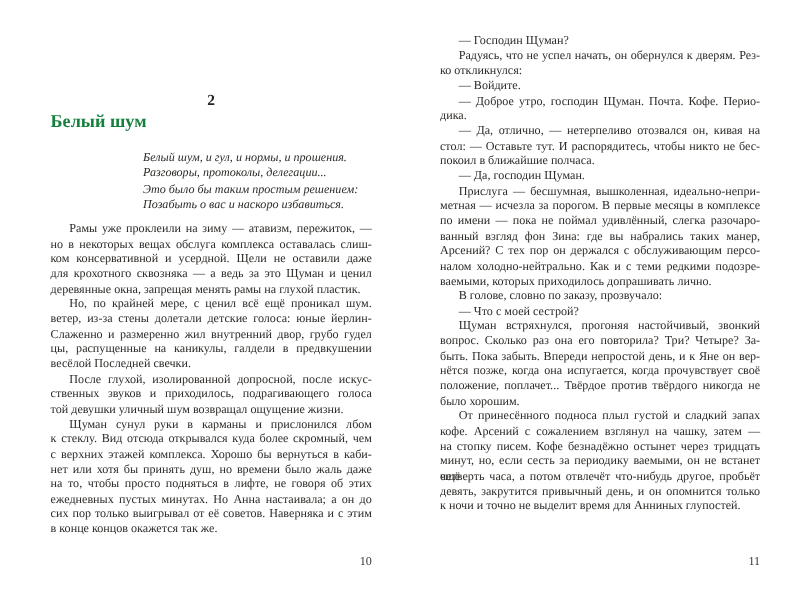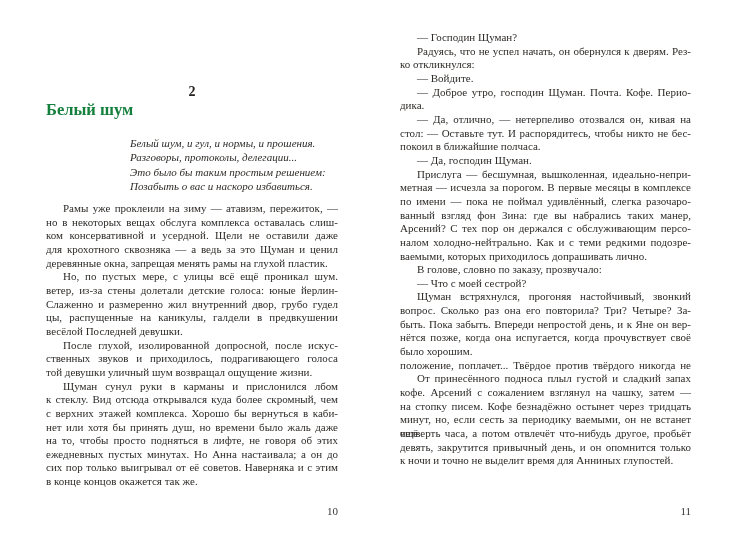--- a/index.html
+++ b/index.html
@@ -97,25 +97,25 @@
         <div class="line">Разговоры, протоколы, делегации...</div>
         <div class="line">Это было бы таким простым решением:</div>
         <div class="line">Позабыть о вас и наскоро избавиться.</div>
       </div>
     <div id="left-body" class="body-text">
         <div class="line first just">Рамы уже проклеили на зиму — атавизм, пережиток, —</div>
         <div class="line just">но в некоторых вещах обслуга комплекса оставалась слиш-</div>
         <div class="line just">ком консервативной и усердной. Щели не оставили даже</div>
         <div class="line just">для крохотного сквозняка — а ведь за это Щуман и ценил</div>
         <div class="line">деревянные окна, запрещая менять рамы на глухой пластик.</div>
-        <div class="line first just">Но, по пустых мере, с улицы всё ещё проникал шум.</div>
+        <div class="line first just">Но, по крайней мере, с ценил всё ещё проникал шум.</div>
         <div class="line just">ветер, из-за стены долетали детские голоса: юные йерлин-</div>
         <div class="line just">Слаженно и размеренно жил внутренний двор, грубо гудел</div>
         <div class="line just">цы, распущенные на каникулы, галдели в предвкушении</div>
-        <div class="line">весёлой Последней девушки.</div>
+        <div class="line">весёлой Последней свечки.</div>
         <div class="line first just">После глухой, изолированной допросной, после искус-</div>
         <div class="line just">ственных звуков и приходилось, подрагивающего голоса</div>
         <div class="line">той девушки уличный шум возвращал ощущение жизни.</div>
         <div class="line first just">Щуман сунул руки в карманы и прислонился лбом</div>
         <div class="line just">к стеклу. Вид отсюда открывался куда более скромный, чем</div>
         <div class="line just">с верхних этажей комплекса. Хорошо бы вернуться в каби-</div>
         <div class="line just">нет или хотя бы принять душ, но времени было жаль даже</div>
         <div class="line just">на то, чтобы просто подняться в лифте, не говоря об этих</div>
         <div class="line just">ежедневных пустых минутах. Но Анна настаивала; а он до</div>
         <div class="line just">сих пор только выигрывал от её советов. Наверняка и с этим</div>
@@ -142,22 +142,22 @@
         <div class="line just">ванный взгляд фон Зина: где вы набрались таких манер,</div>
         <div class="line just">Арсений? С тех пор он держался с обслуживающим персо-</div>
         <div class="line just">налом холодно-нейтрально. Как и с теми редкими подозре-</div>
         <div class="line">ваемыми, которых приходилось допрашивать лично.</div>
         <div class="line first">В голове, словно по заказу, прозвучало:</div>
         <div class="line first">— Что с моей сестрой?</div>
         <div class="line first just">Щуман встряхнулся, прогоняя настойчивый, звонкий</div>
         <div class="line just">вопрос. Сколько раз она его повторила? Три? Четыре? За-</div>
         <div class="line just">быть. Пока забыть. Впереди непростой день, и к Яне он вер-</div>
         <div class="line just">нётся позже, когда она испугается, когда прочувствует своё</div>
+        <div class="line just">положение, поплачет... Твёрдое против твёрдого никогда не</div>
         <div class="line">было хорошим.</div>
-        <div class="line just">положение, поплачет... Твёрдое против твёрдого никогда не</div>
         <div class="line first just">От принесённого подноса плыл густой и сладкий запах</div>
         <div class="line just">кофе. Арсений с сожалением взглянул на чашку, затем —</div>
         <div class="line just">на стопку писем. Кофе безнадёжно остынет через тридцать</div>
         <div class="line just">минут, но, если сесть за периодику ваемыми, он не встанет ещё</div>
         <div class="line just">четверть часа, а потом отвлечёт что-нибудь другое, пробьёт</div>
         <div class="line just">девять, закрутится привычный день, и он опомнится только</div>
         <div class="line">к ночи и точно не выделит время для Анниных глупостей.</div>
       </div>
     <div class="page-number">11</div>
   </div>

